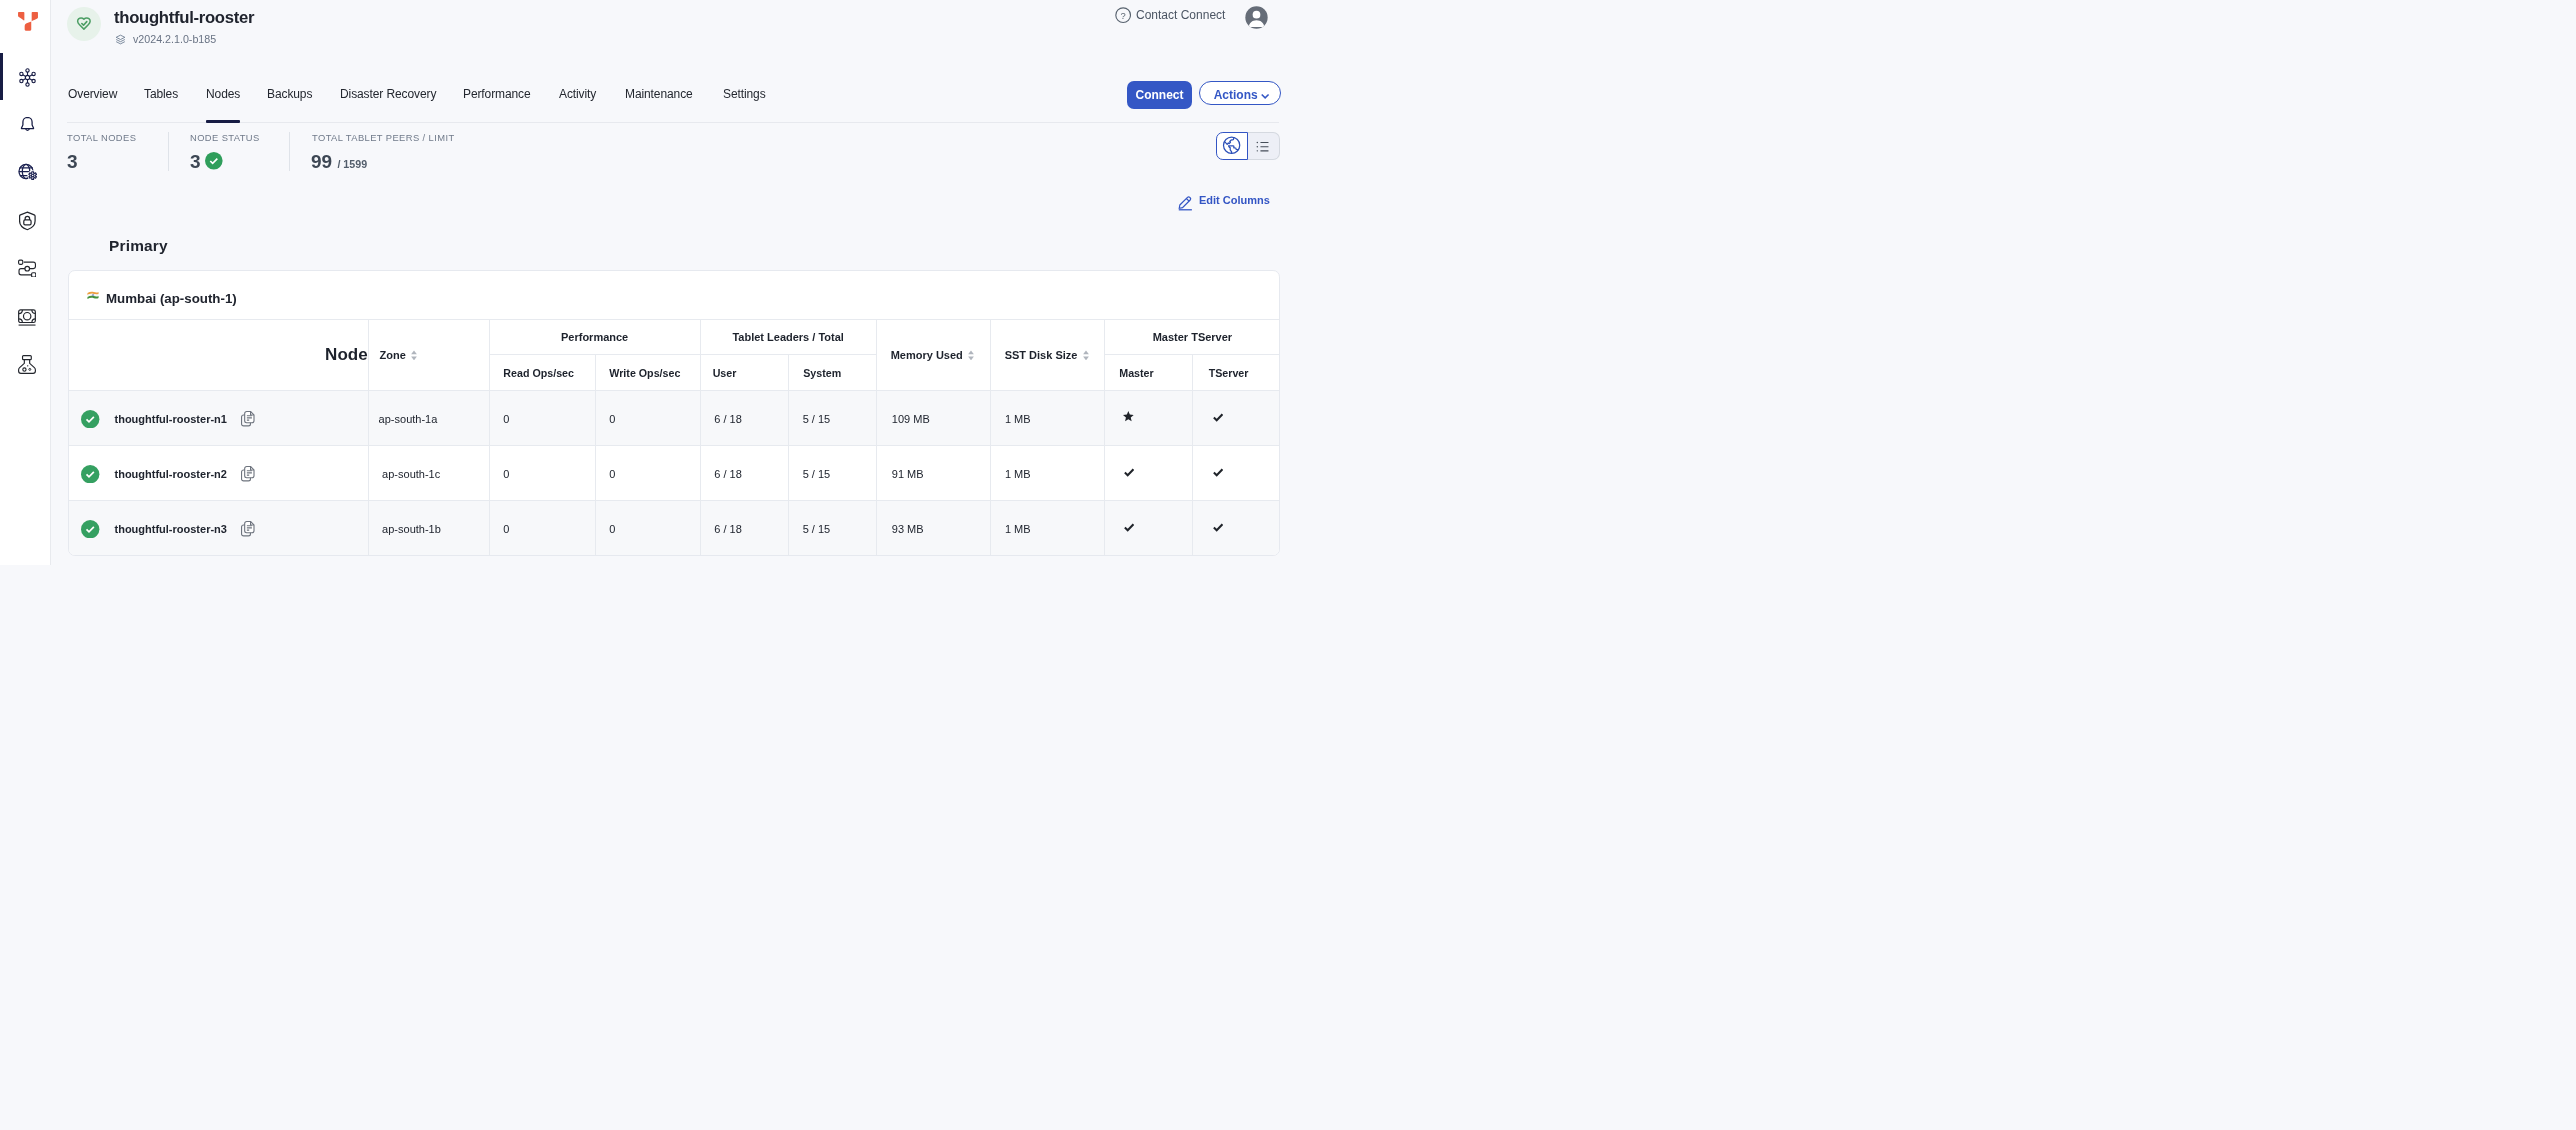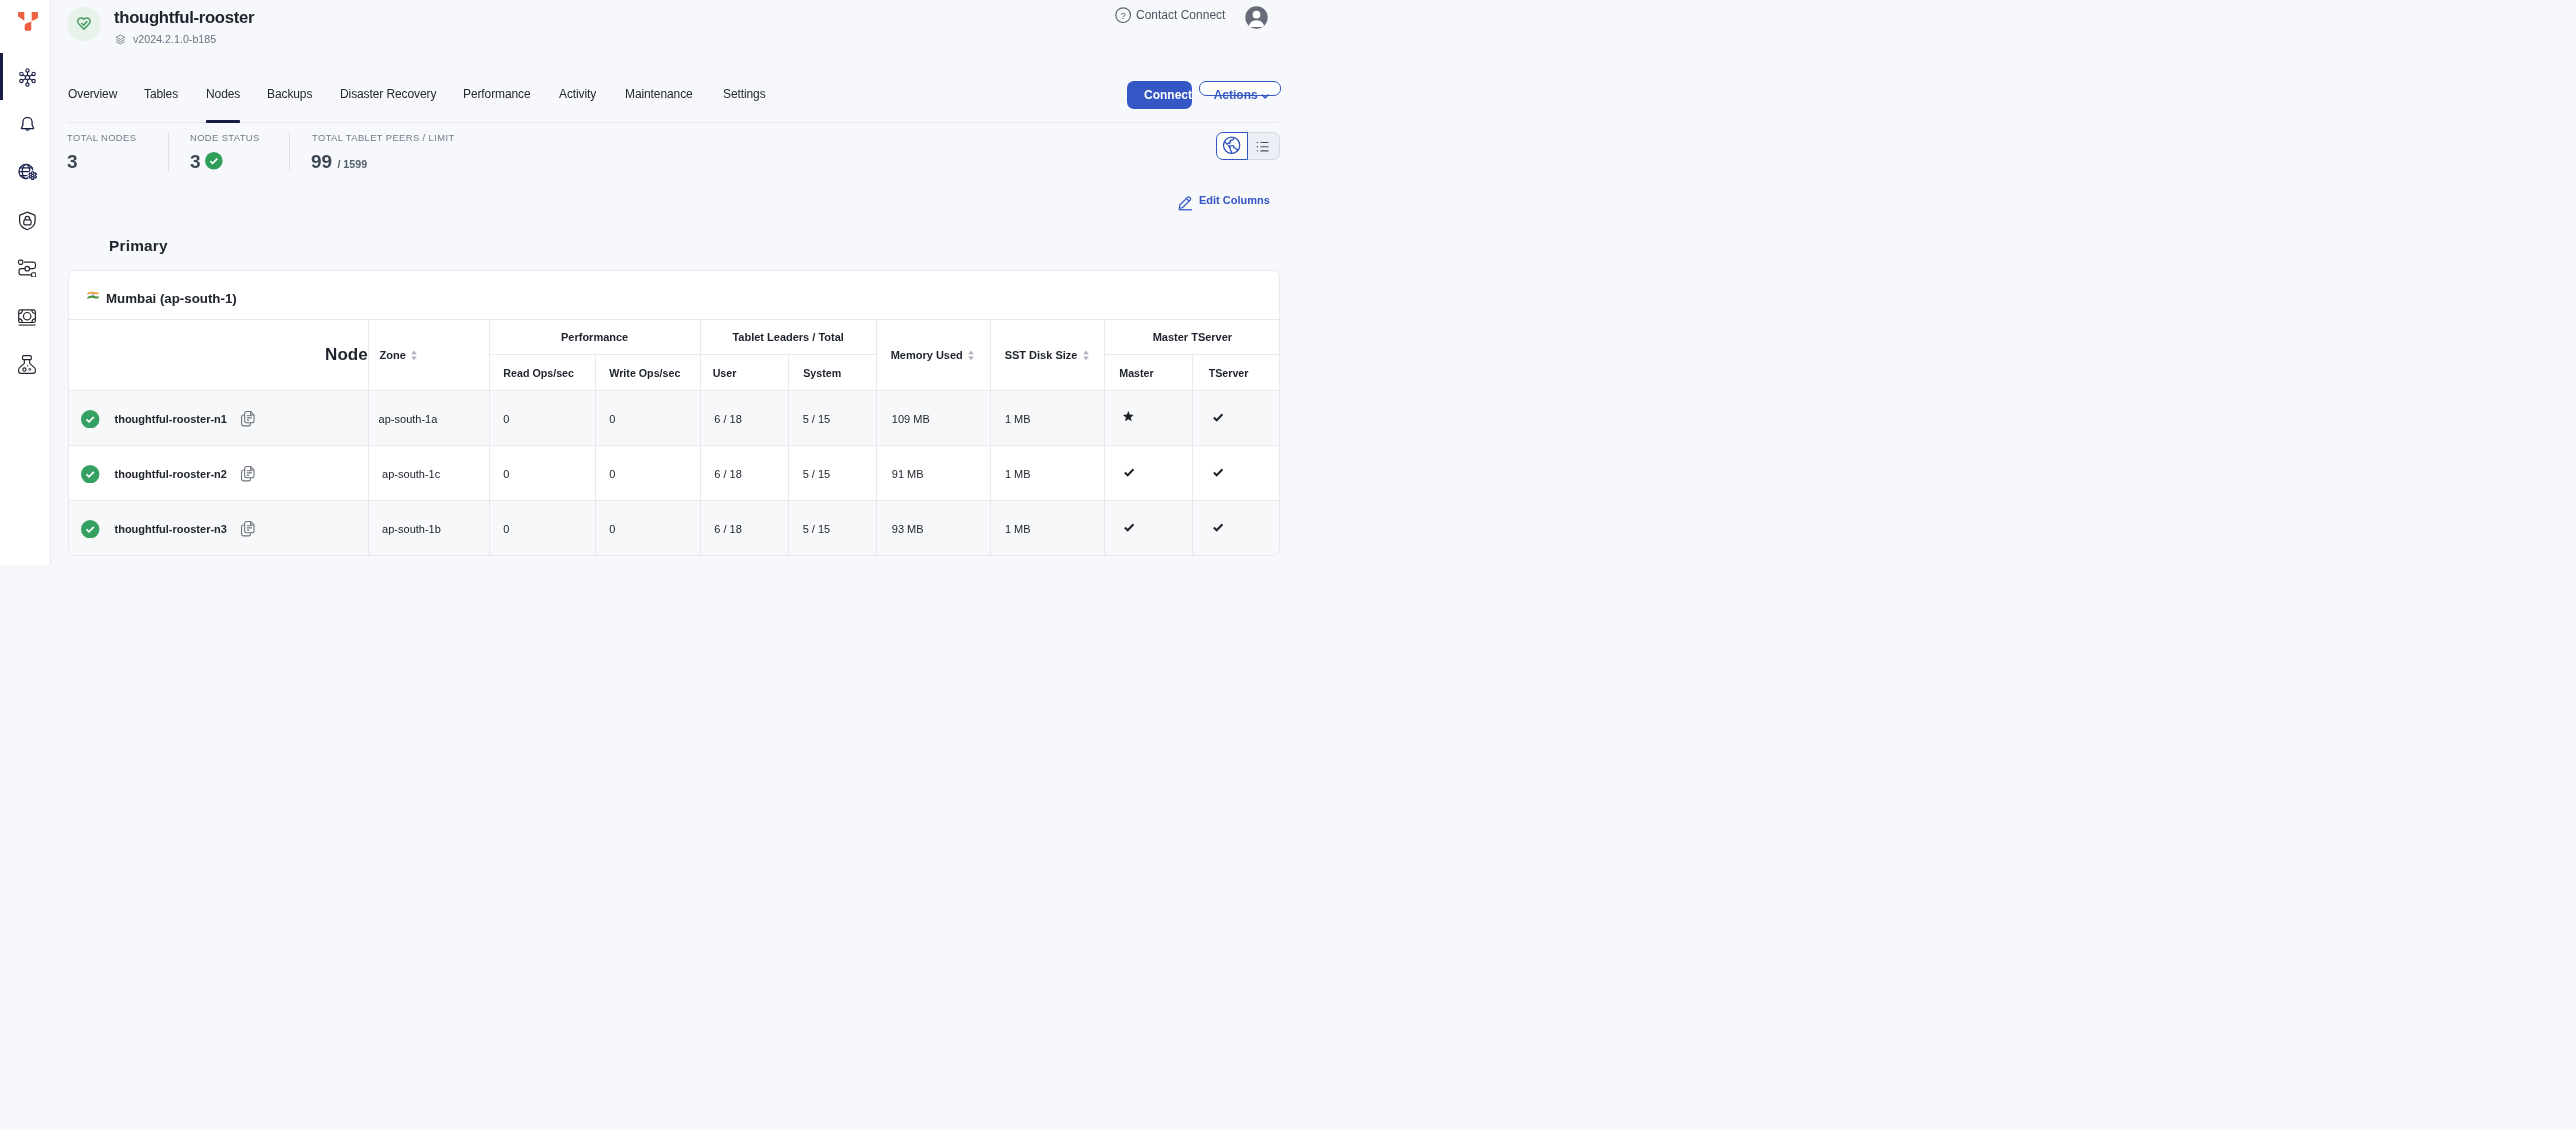--- a/index.html
+++ b/index.html
@@ -18,22 +18,22 @@
 .hver { position:absolute; left:133px; top:33px; font-size:10.7px; color:#697384; }
 .hver-ic { position:absolute; left:115px; top:34px; width:11px; height:11px; }
 .csupport { position:absolute; left:1136px; top:7.7px; font-size:12px; color:#4b5563; }
 .qcirc { position:absolute; left:1115px; top:7.3px; width:16.3px; height:16.3px; }
 .avatar { position:absolute; left:1245px; top:6px; width:23px; height:23px; }
 
 
 .tabrow-border { position:absolute; left:67px; top:122px; width:1212px; height:0.9px; background:#e7e9ee; }
 .tab { position:absolute; top:87px; font-size:12px; color:#23272f; letter-spacing:-0.1px; }
 .tab-underline { position:absolute; left:206px; top:120px; width:34px; height:3px; background:#171c44; border-radius:0.9px; }
-.btn-connect { position:absolute; left:1127px; top:81px; width:65px; height:28px; border-radius:6.9px; background:#3457c5; color:#fff; font-size:12px; font-weight:700; text-align:right; line-height:28px; }
-.btn-actions { position:absolute; left:1199px; top:81px; width:82px; height:15px; border-radius:7px; background:#fff; border:1.3px solid #3457c5; color:#3457c5; font-size:12px; font-weight:700; }
+.btn-connect { position:absolute; left:1127px; top:81px; width:65px; height:28px; border-radius:6.9px; background:#3457c5; color:#fff; font-size:12px; font-weight:700; text-align:center; line-height:28px; }
+.btn-actions { position:absolute; left:1199px; top:81px; width:82px; height:24px; border-radius:13px; background:#fff; border:1.3px solid #3457c5; color:#3457c5; font-size:12px; font-weight:700; }
 
 
 .stat-label { position:absolute; top:132px; font-size:9.4px; font-weight:400; letter-spacing:0.4px; color:#707a8a; }
 .stat-value { position:absolute; top:151px; font-size:19px; font-weight:700; color:#3d4754; }
 .stat-div { position:absolute; top:132px; width:0.9px; height:39px; background:#dfe3e9; }
 
 
 .editcols { position:absolute; left:1199px; top:194px; font-size:11px; font-weight:700; color:#3355c4; }
 
 

